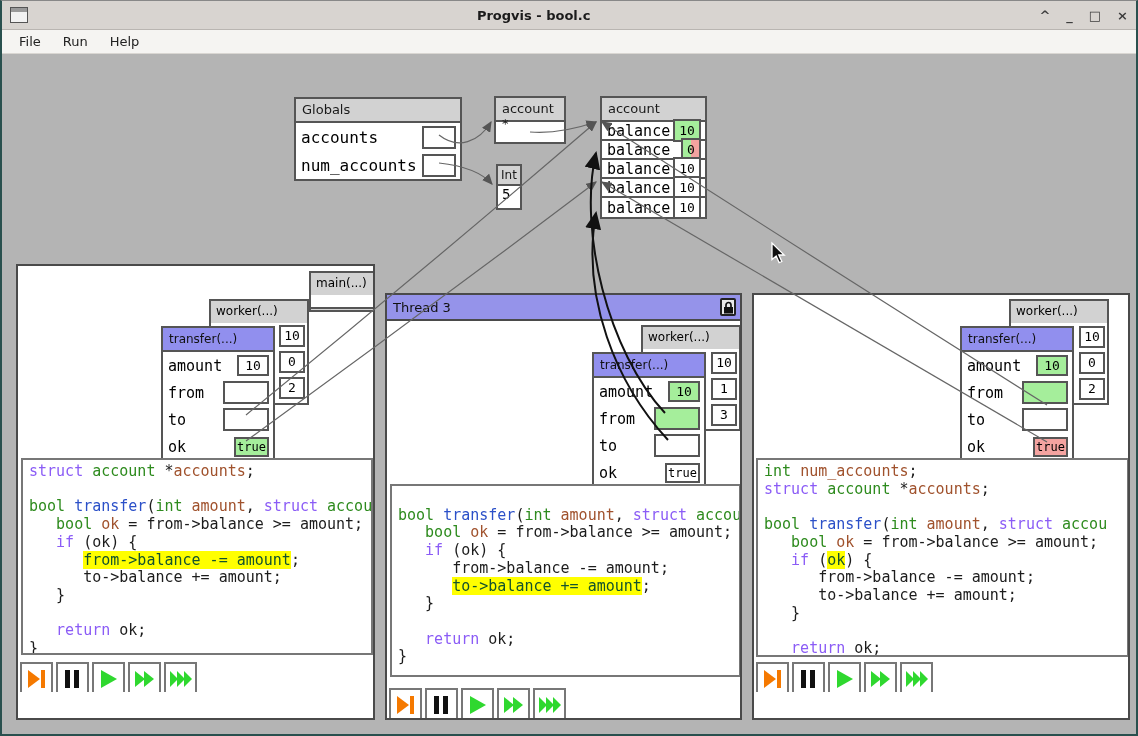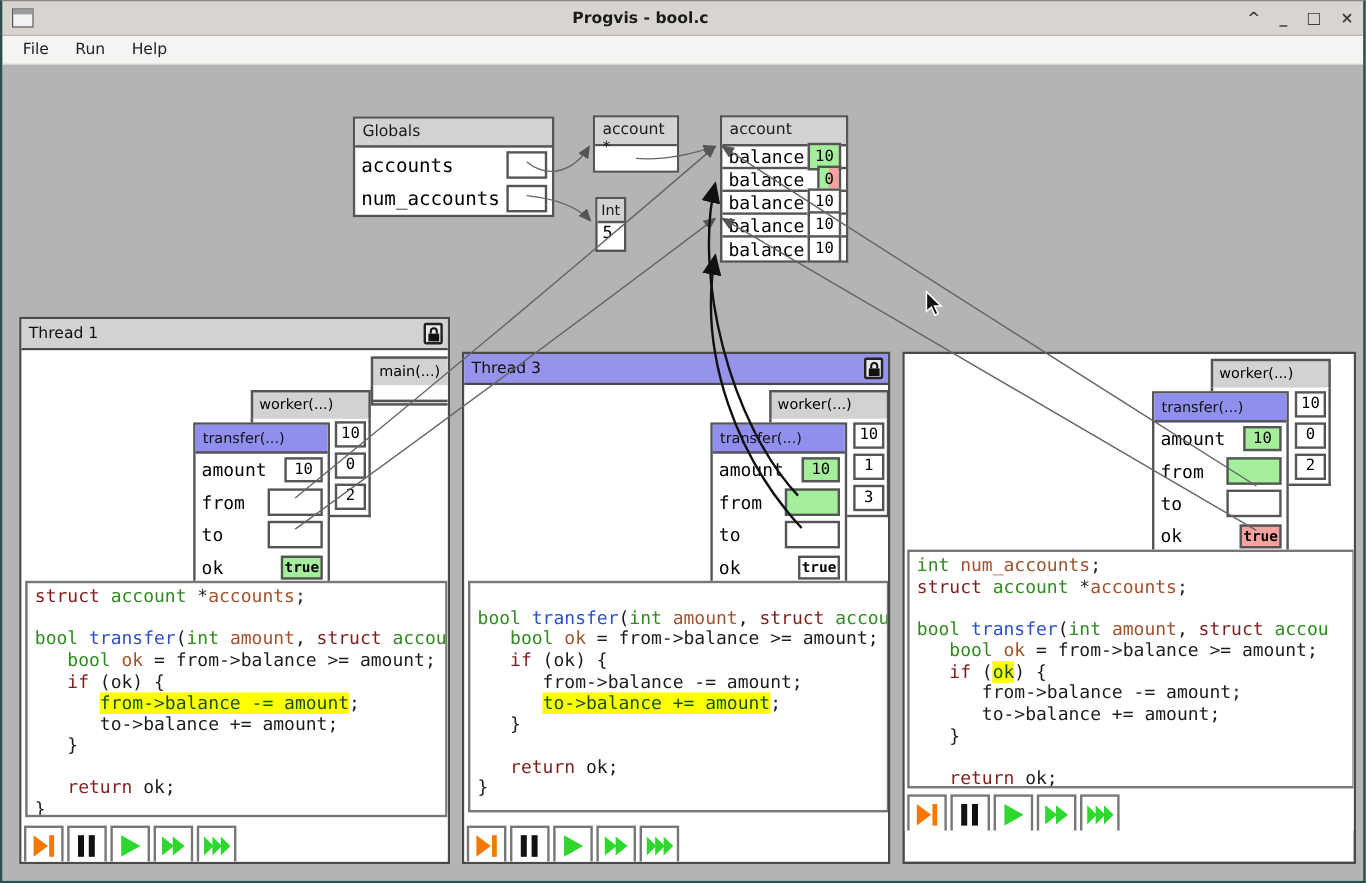--- a/index.html
+++ b/index.html
@@ -61,28 +61,28 @@
   .worker-body { position:absolute; background:#fff; border:2px solid #555; border-top:none; }
   .wcells { position:absolute; }
   .wcell { width:26px; height:22px; border:2px solid #555; background:#fff; margin-bottom:4px; font-family:"DejaVu Sans Mono", monospace; font-size:13px; text-align:center; line-height:18px; }
 
   .transfer { position:absolute; width:114px; border:2px solid #555; background:#fff; }
   .thdr { height:24px; background:var(--purple); border-bottom:2px solid #555; font-size:12px; color:#111; padding:4px 6px 2px 6px; }
   .trow { height:27px; display:flex; align-items:center; justify-content:space-between; padding:0 4px 0 5px; font-size:15px; }
   .tcell { border:2px solid #555; display:flex; align-items:center; justify-content:center; font-family:"DejaVu Sans Mono", monospace; font-size:13px; background:#fff; }
   .tcell.num  { width:32px; height:21px; }
   .tcell.ptr  { width:46px; height:23px; }
-  .tcell.bool { width:35px; height:20px; font-size:12px;font-weight:bold; }
+  .tcell.bool { width:35px; height:20px; font-size:12px; }
   .tcell.green { background:var(--green); }
   .tcell.pink  { background:var(--pink); }
 
   
   .codepane { position:absolute; border:2px solid #777; background:#fff; overflow:hidden; padding:3px 0 0 6px; }
   .cl { font-family:"DejaVu Sans Mono", monospace; font-size:15px; line-height:17.7px; white-space:pre; }
-  .cl .k { color:#7f1d1d; } .cl .t { color:#2e8b1e; } .cl .f { color:#2b50c8; }
+  .cl .k { color:#8b5cf6; } .cl .t { color:#2e8b1e; } .cl .f { color:#2b50c8; }
   .cl .v { color:#a0522d; } .cl .p { color:#1c1c1c; } .cl .h { color:#14532d; background:var(--hl); }
 
   
   .btnrow { position:absolute; display:flex; gap:3px; }
   .pbtn { width:33px; height:33px; border:2px solid #777; background:#fff; display:flex; align-items:center; justify-content:center; padding:0; }
 
   svg.overlay { position:absolute; left:0; top:0; z-index:60; pointer-events:none; }
 </style>
 </head>
 <body>
@@ -150,29 +150,20 @@
             <span class="acell plain">10</span>
           </div>
           <div class="arow">
             <span class="mono">balance</span>
             <span class="acell plain">10</span>
           </div>
         </div>
     </div>
 
     <div class="thread t1">
-      <div class="wtitle">
-        <span class="wtlabel">Thread 1</span>
-        <span class="lockbox">
-          <svg width="11" height="13" viewBox="0 0 11 13">
-              <rect x="1" y="6" width="9" height="6.5" fill="#111"></rect>
-              <path d="M3 6 V4 a2.5 2.5 0 0 1 5 0 V6" fill="none" stroke="#111" stroke-width="1.7"></path>
-            </svg>
-        </span>
-      </div>
       <div class="wbody">
         <div class="frame-hdr" style="left:291px;top:5px;width:68px;">main(...)</div>
         <div class="frame-sub" style="left:291px;top:29px;width:68px;height:14px;"></div>
         <div class="frame-hdr" style="left:191px;top:33px;width:100px;">worker(...)</div>
         <div class="worker-body" style="left:191px;top:57px;width:100px;height:82px;"></div>
         <div class="wcells" style="left:261px;top:59px;">
             <div class="wcell">10</div>
             <div class="wcell">0</div>
             <div class="wcell">2</div>
           </div>

